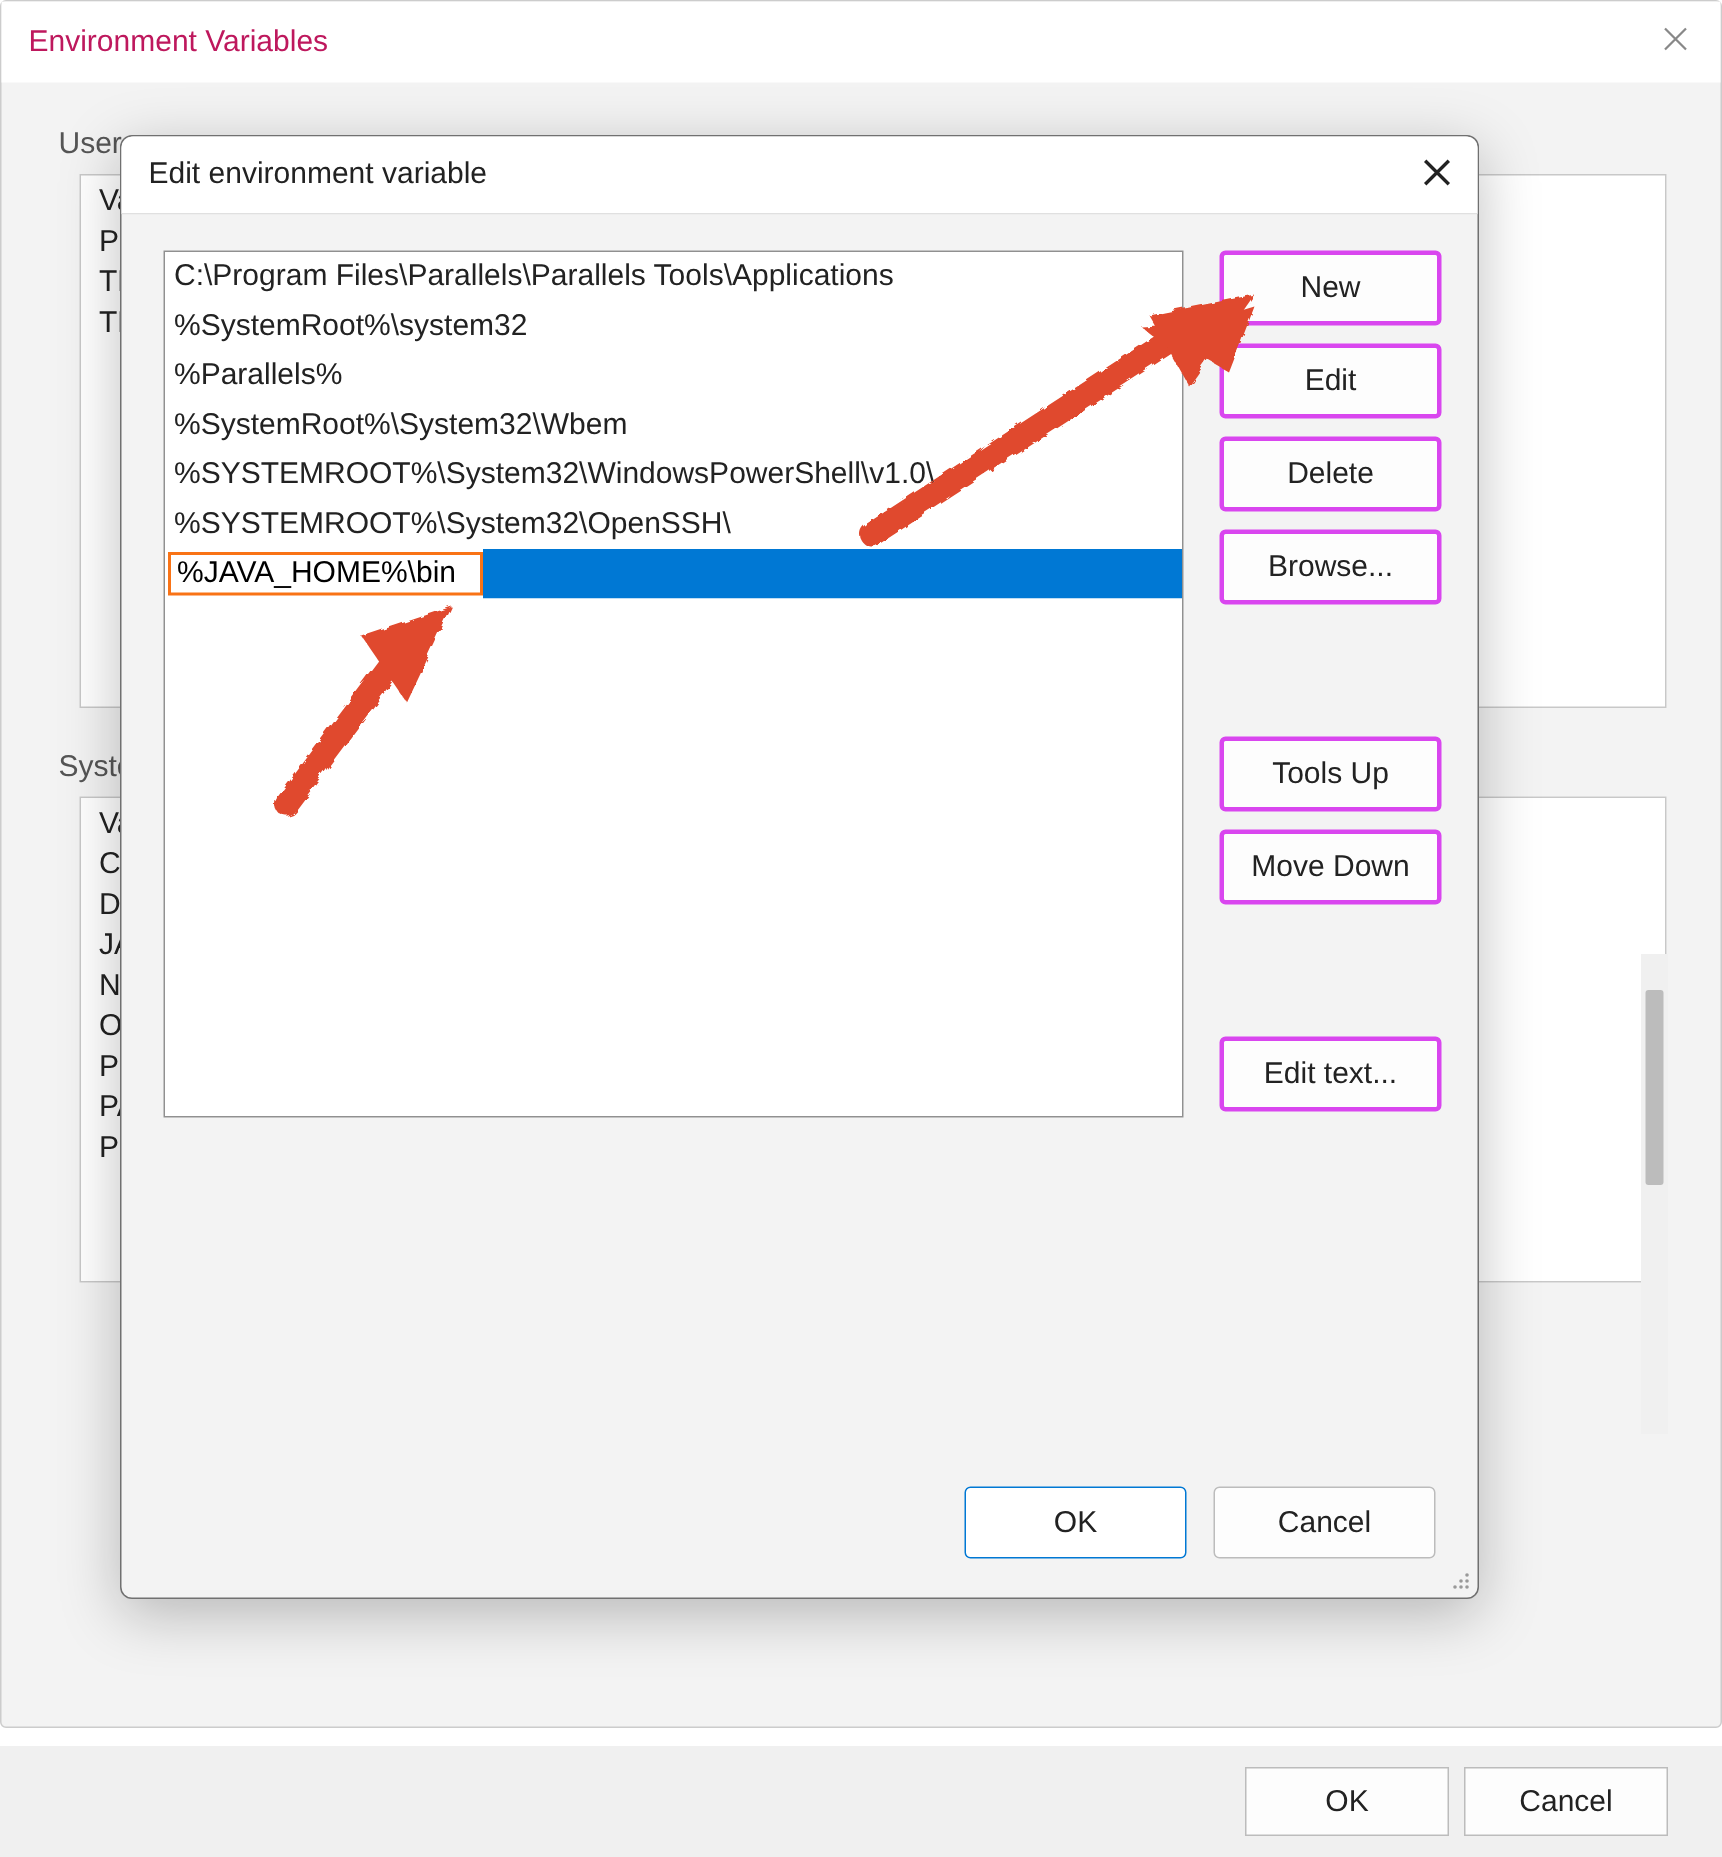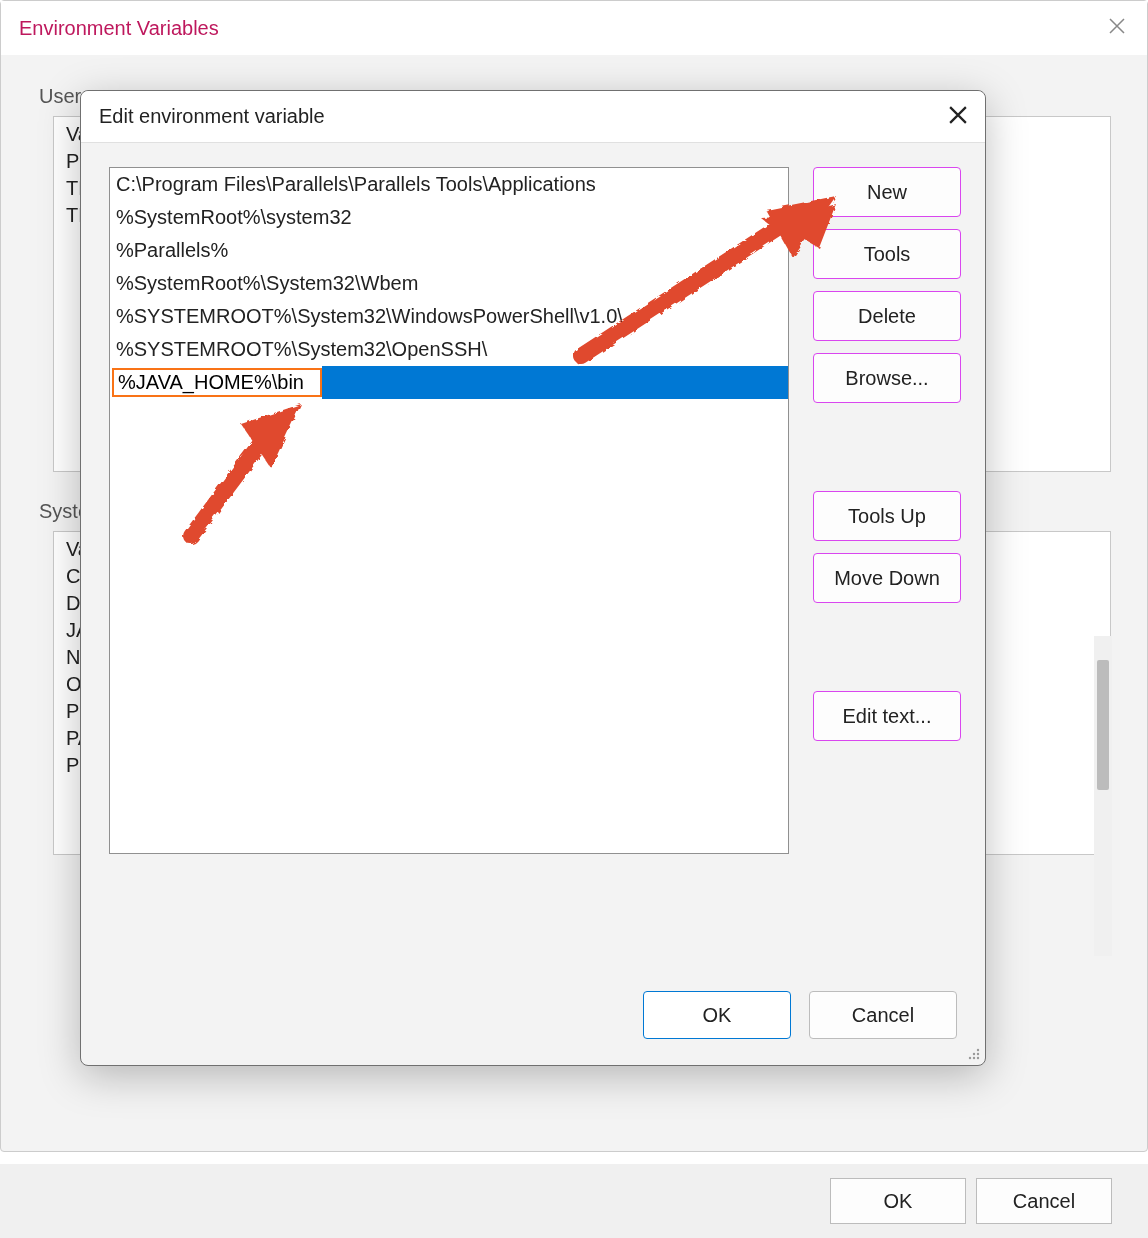--- a/index.html
+++ b/index.html
@@ -62,41 +62,41 @@
   }
   .modal-close {
     position: absolute; right: 4px; top: 4px; width: 46px; height: 44px;
     display: flex; align-items: center; justify-content: center;
   }
   .modal-close svg { width: 18px; height: 18px; }
   .modal-body {
     display: flex; padding: 24px 24px 0 28px; gap: 24px; height: 868px;
   }
   .list-box {
-    flex: 1; background: #fff; border: 1px solid #909090; height: 687px; overflow: hidden;
+    flex: 1; background: #fff; border: 1px solid #909090; height: 578px; overflow: hidden;
   }
   .list-item {
     height: 33px; line-height: 33px; padding: 0 6px; font-size: 20px; color: #222;
     white-space: nowrap; overflow: hidden;
   }
   .list-item.editing { display: flex; align-items: center; padding: 0; }
   .edit-input-wrap {
     height: 29px; display: inline-flex; align-items: center;
     border: 2px solid #f97316; background: #fff; padding: 0 4px; margin-left: 2px;
   }
   .edit-input-wrap input {
     border: none; outline: none; font-size: 20px; font-family: inherit; width: 198px;
   }
   .edit-selected-bar {
     flex: 1; height: 33px; background: #0078d4;
   }
 
   .side-buttons { width: 148px; display: flex; flex-direction: column; gap: 12px; }
   .side-buttons .btn {
-    height: 50px; background: #fdfdfd; border: 1px solid #d946ef;
+    height: 50px; background: #fdfdfd; border: 3px solid #d946ef;
     font-size: 20px; color: #222; display: flex; align-items: center; justify-content: center;
     border-radius: 4px;
   }
   .side-gap-a { height: 64px; }
   .side-gap-b { height: 64px; }
 
   .modal-footer {
     position: absolute; bottom: 0; left: 0; right: 0; height: 82px;
     display: flex; justify-content: flex-end; align-items: center; gap: 18px; padding: 0 28px 18px 0;
   }
@@ -195,21 +195,21 @@
         </div>
       <div class="list-item editing">
         <span class="edit-input-wrap">
           <input type="text" value="%JAVA_HOME%\bin" style="">
         </span>
         <span class="edit-selected-bar"></span>
       </div>
     </div>
     <div class="side-buttons">
       <div class="btn">New</div>
-      <div class="btn">Tools</div>
+      <div class="btn">Edit</div>
       <div class="btn">Delete</div>
       <div class="btn">Browse...</div>
       <div class="side-gap-a"></div>
       <div class="btn">Tools Up</div>
       <div class="btn">Move Down</div>
       <div class="side-gap-b"></div>
       <div class="btn">Edit text...</div>
     </div>
   </div>
   <div class="modal-footer">

